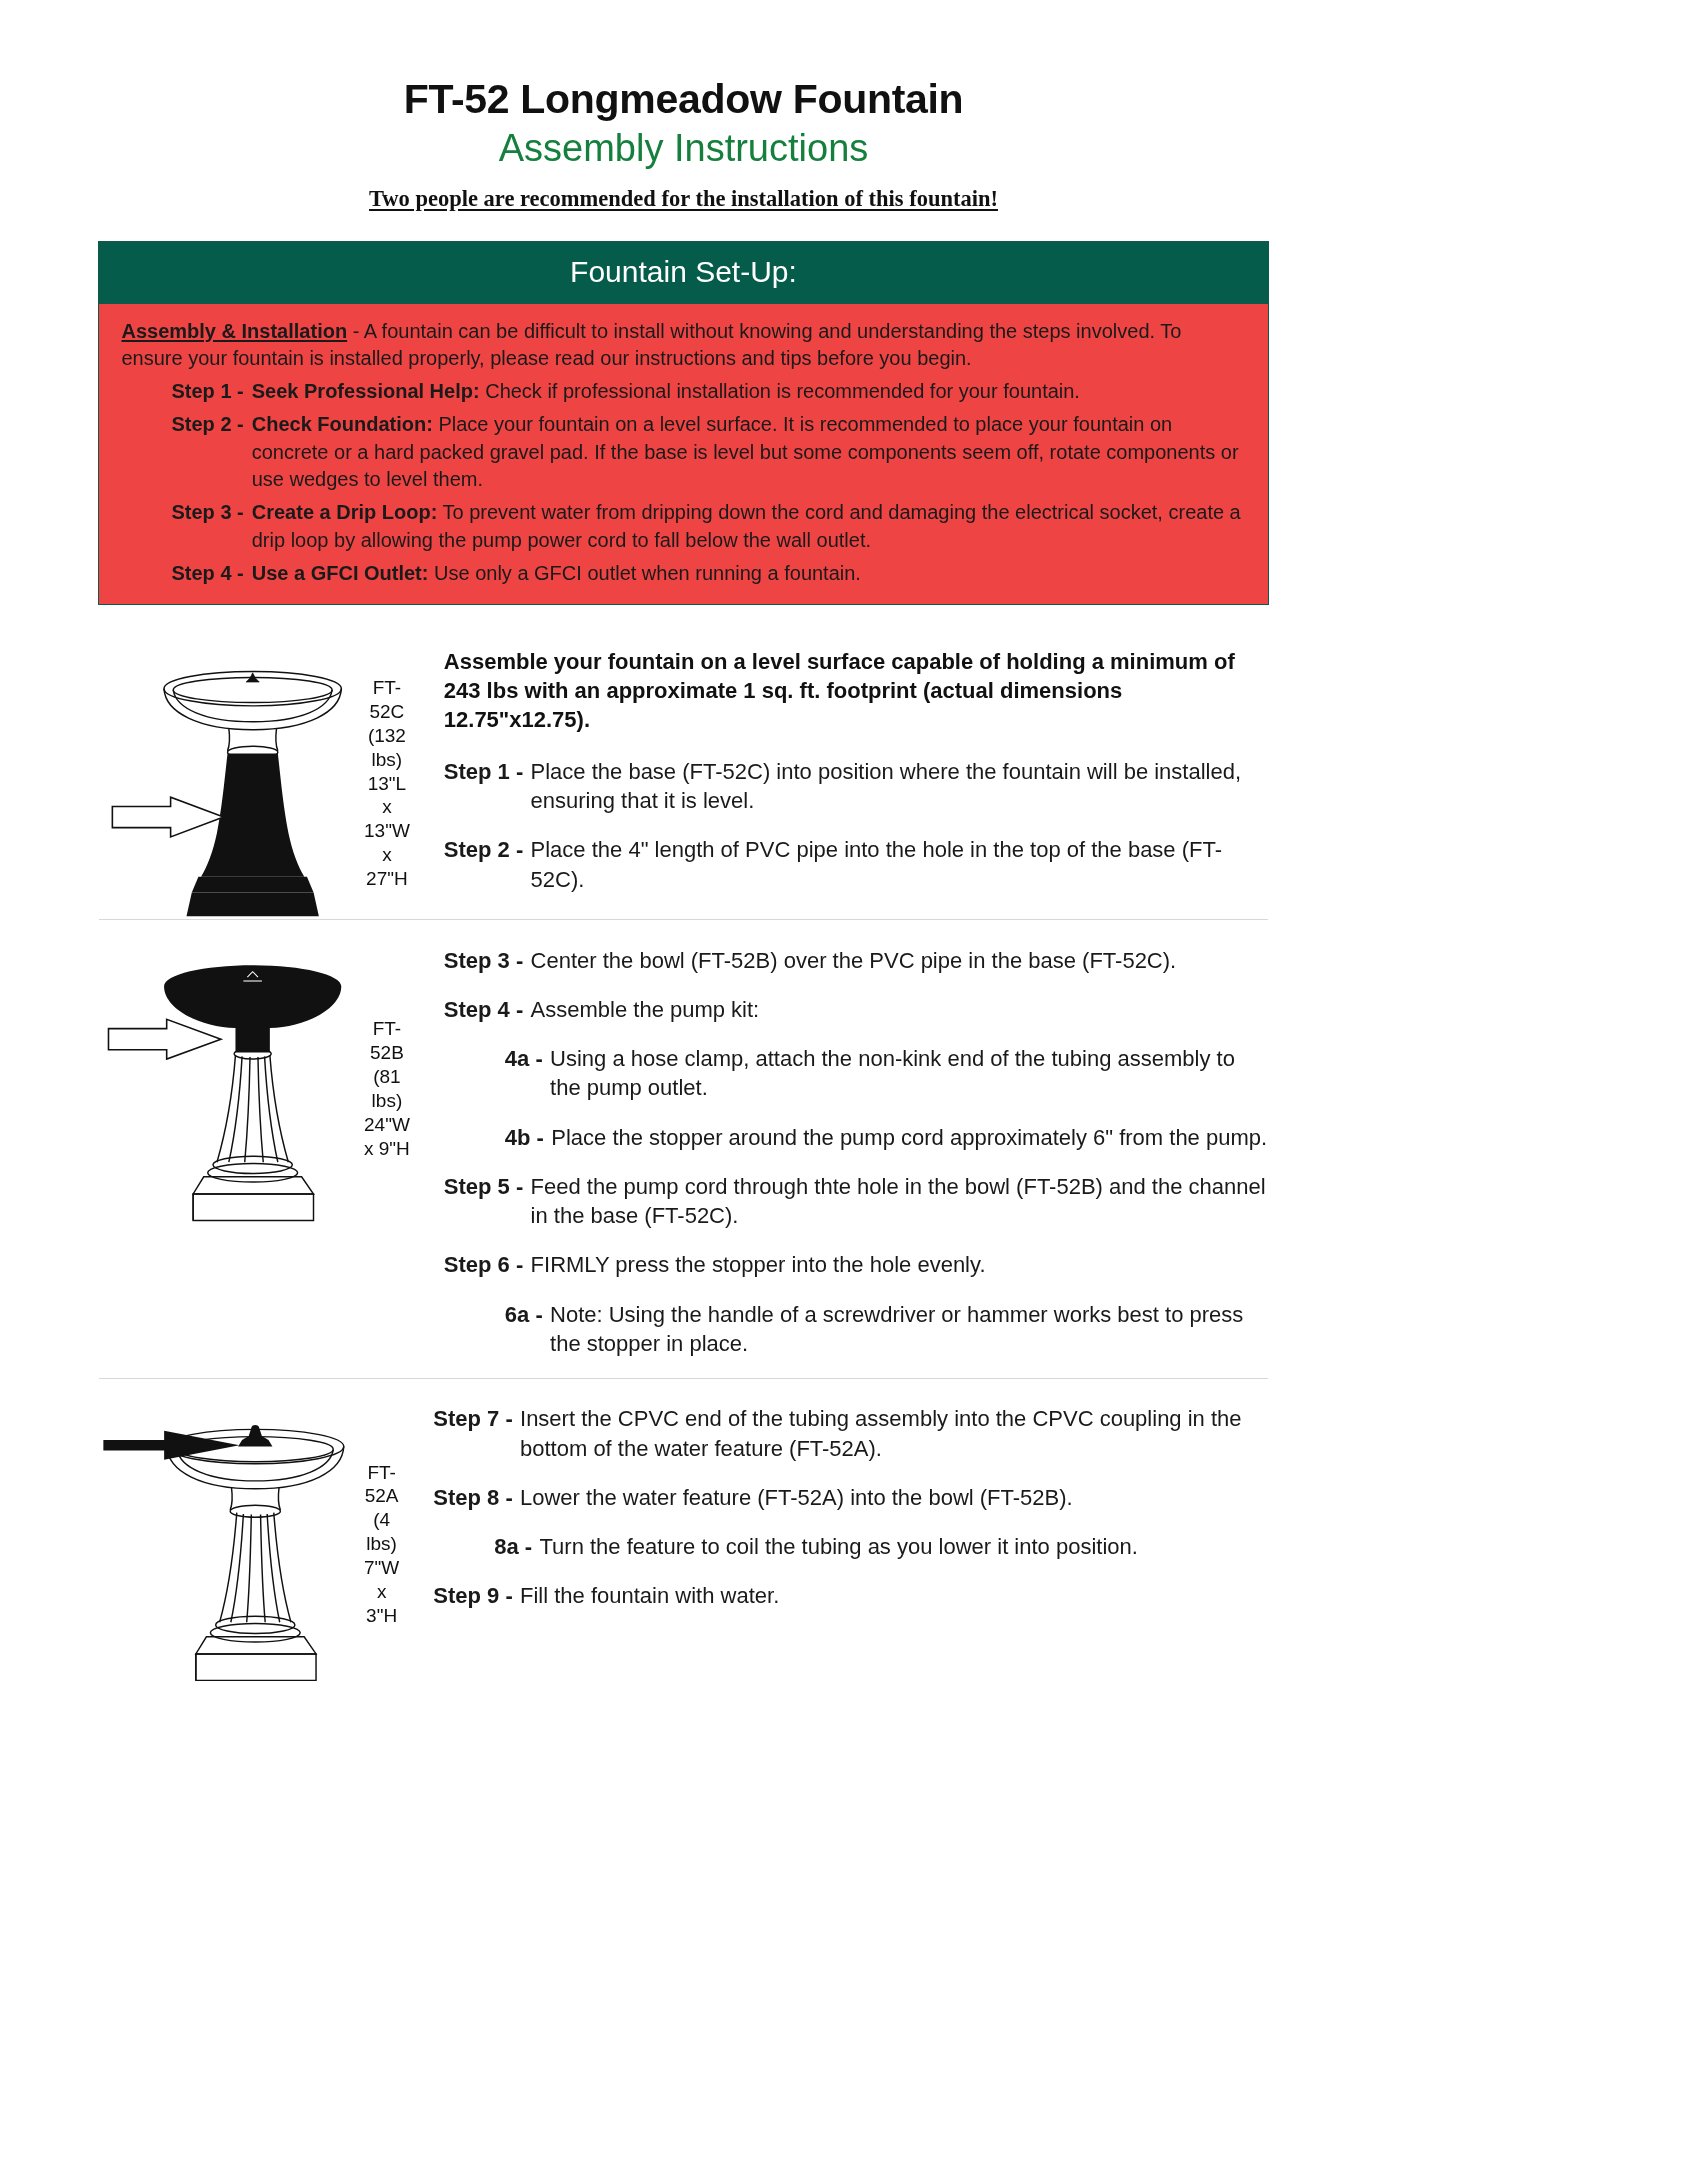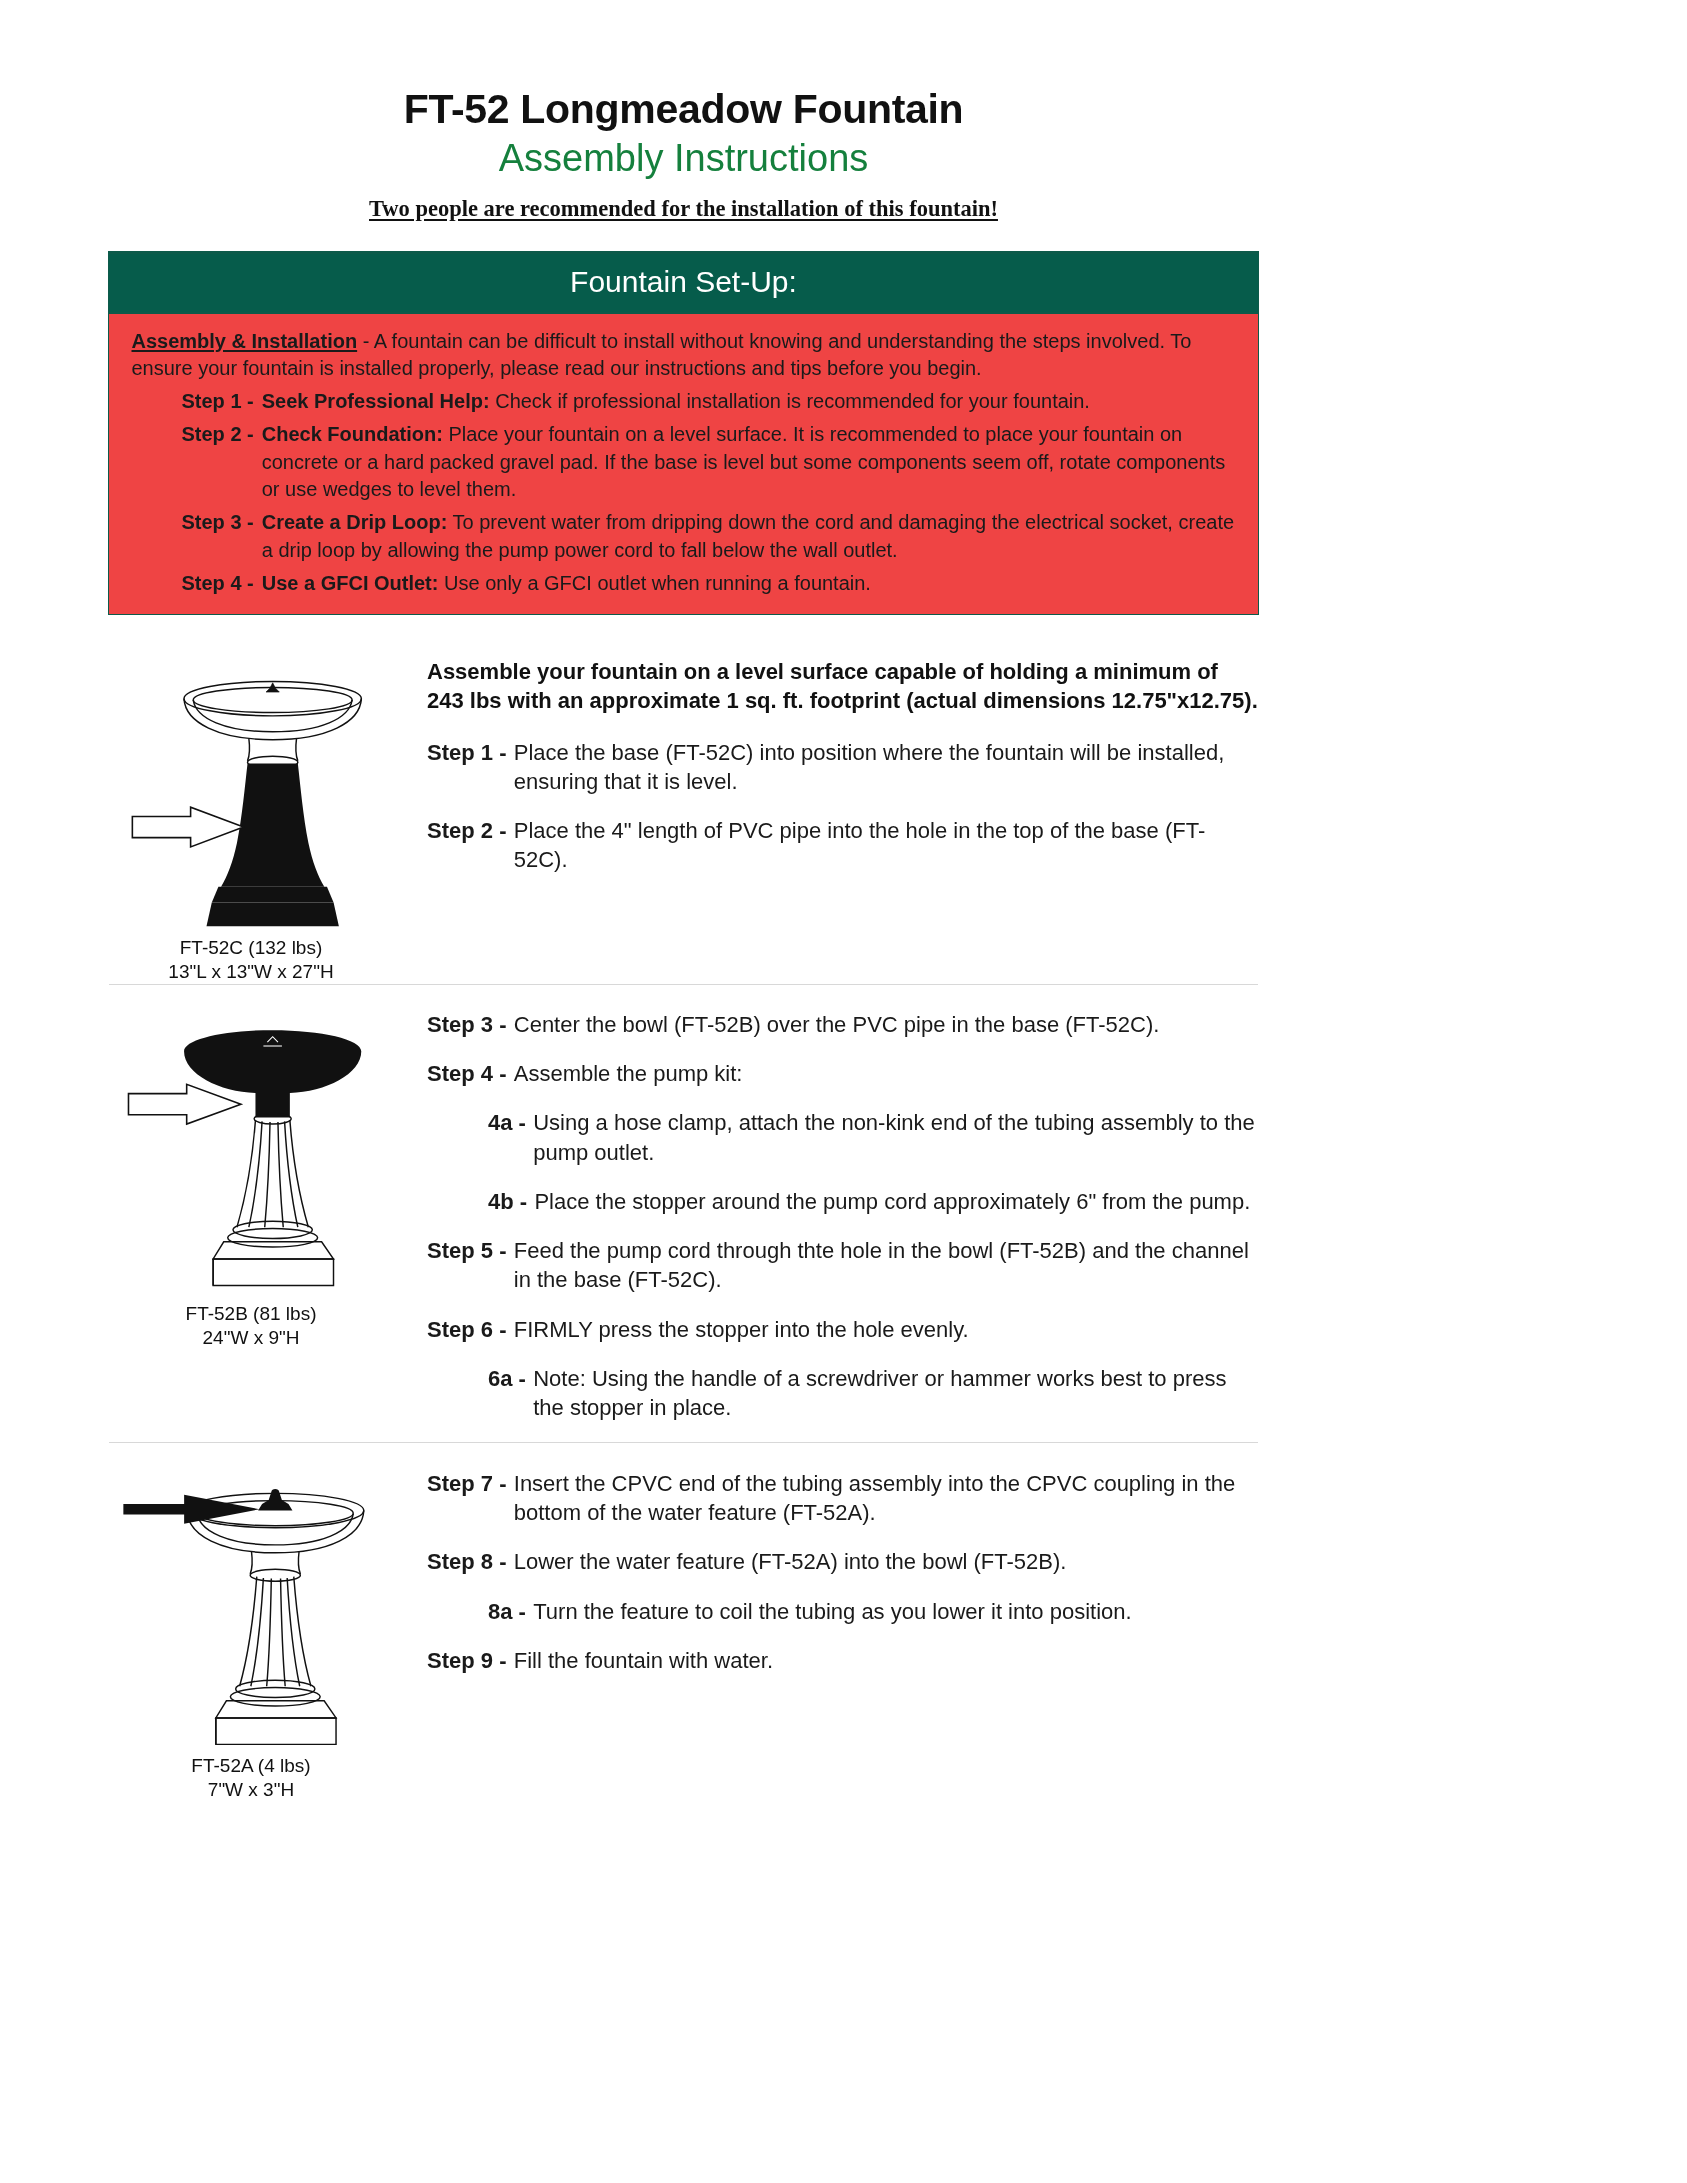--- a/index.html
+++ b/index.html
@@ -11,21 +11,21 @@
   body {
     font-family: "Liberation Sans", sans-serif;
     color: #1a1a1a;
   }
   .page {
     position: relative;
     width: 1367px;
     height: 2183px;
     background: #ffffff;
     box-sizing: border-box;
-    padding: 10px;
+    padding: 0;
     overflow: hidden;
   }
 
   
   .title-block {
     padding-top: 78px;
     text-align: center;
   }
   .doc-title {
     font-family: "Liberation Sans", sans-serif;
@@ -113,21 +113,21 @@
   
   .section {
     display: flex;
     align-items: flex-start;
     margin: 0 99px 0 99px;
     padding-top: 20px;
   }
   .fig-col {
     flex: 0 0 284px;
     display: flex;
-    flex-direction: column;
+    flex-direction: row;
     align-items: center;
   }
   .txt-col {
     flex: 1 1 auto;
     padding-left: 34px;
     padding-top: 5.3px;
   }
   .fig-caption {
     font-family: "Liberation Sans", sans-serif;
     font-size: 19px;

